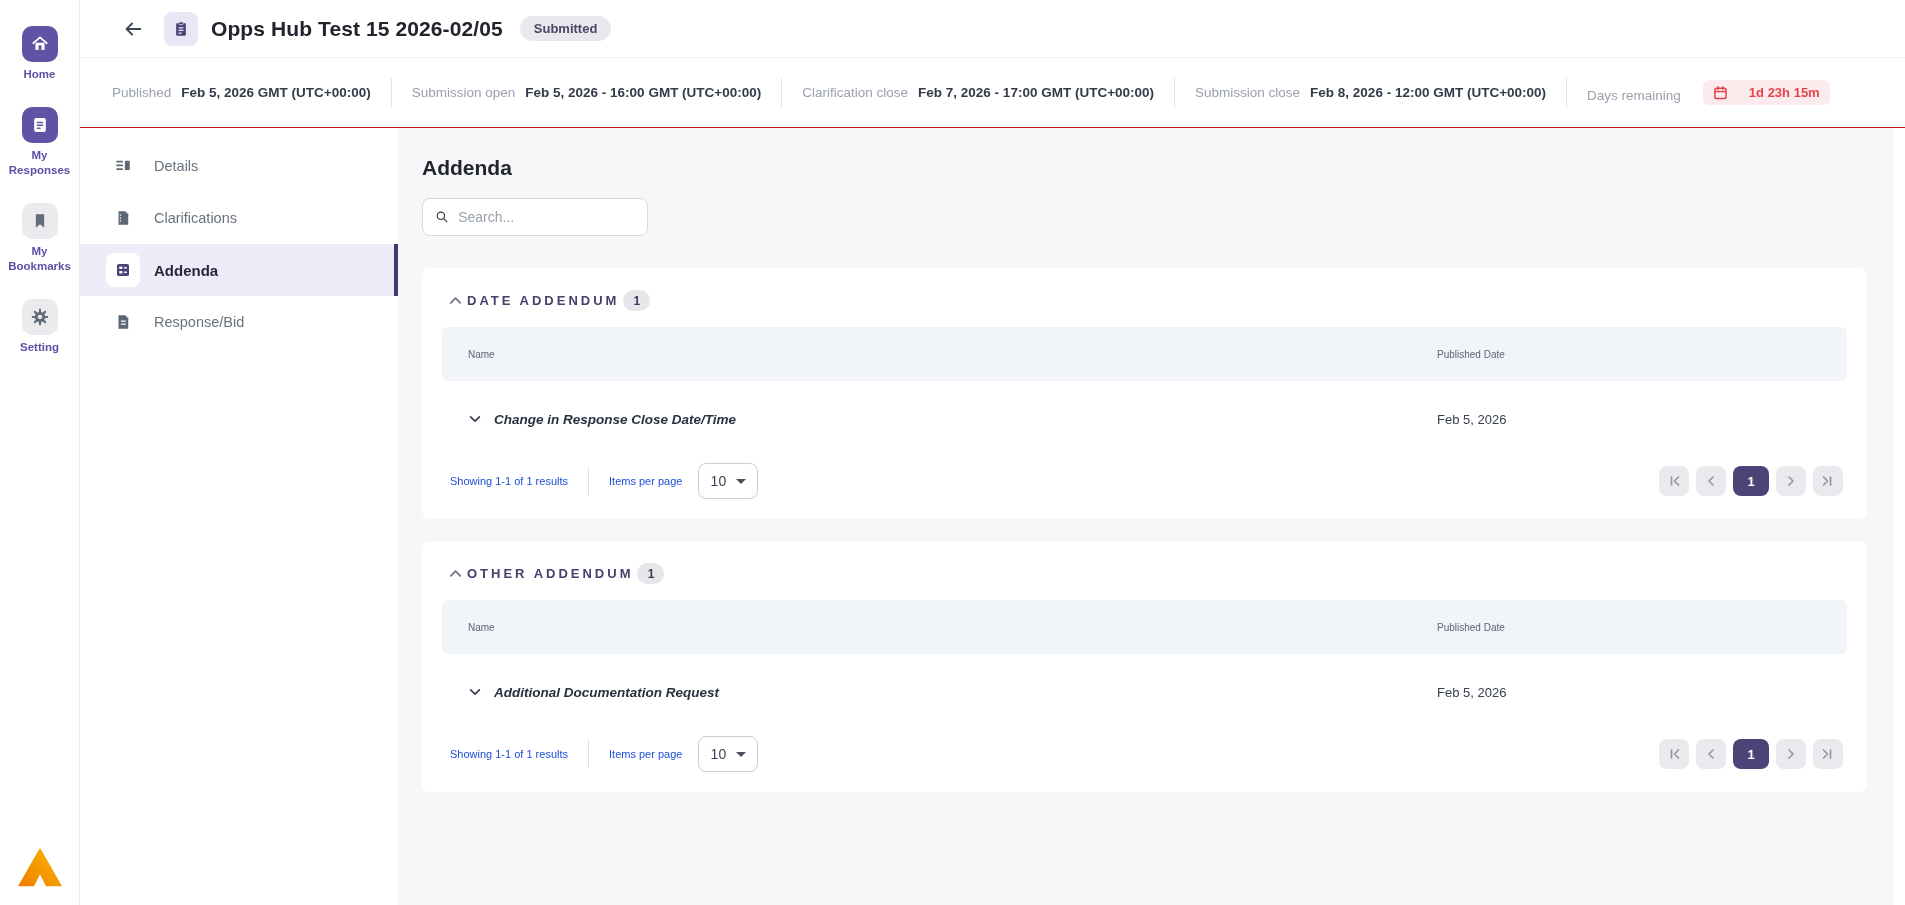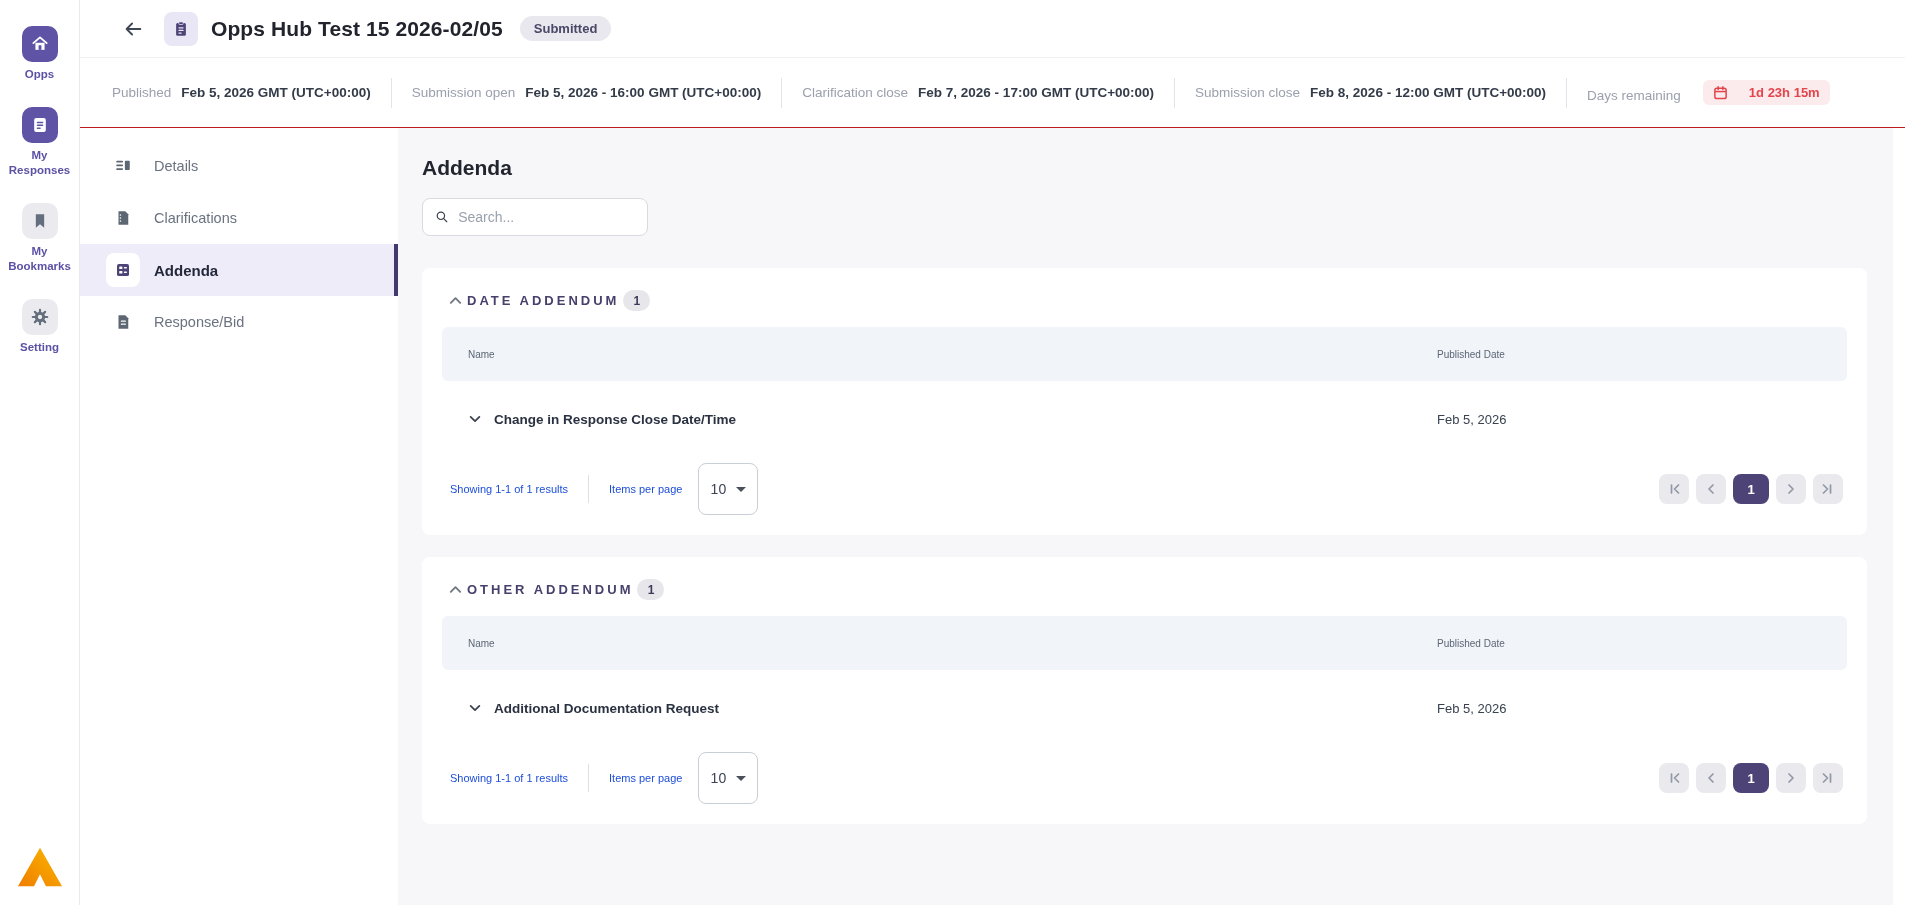--- a/index.html
+++ b/index.html
@@ -59,29 +59,29 @@
 
   .card { background:#fff; border-radius:8px; padding:14px 20px 16px; margin-bottom:22px; }
   .sec-head { display:flex; align-items:center; gap:4px; padding:8px 6px 16px; }
   .sec-chevron { color:#707783; cursor:pointer; display:flex; background:none; border:none; padding:0; }
   .sec-title { font-size:13px; font-weight:800; letter-spacing:3px; color:#46406c; }
   .sec-badge { background:#e6e6eb; color:#3f3a5c; border-radius:12px; min-width:27px; height:21px; display:inline-flex; align-items:center; justify-content:center; font-size:12px; font-weight:700; padding:0 9px; }
 
   .thead { display:grid; grid-template-columns:1fr 410px; background:#f1f4f9; border-radius:6px; height:54px; align-items:center; padding-left:26px; }
   .th { font-size:10px; font-weight:400; color:#5c6675; }
   .trow { display:grid; grid-template-columns:1fr 410px; height:76px; align-items:center; padding-left:26px; cursor:pointer; }
-  .row-name { display:flex; gap:12px; }
+  .row-name { display:flex; gap:12px;font-style:italic; }
   .row-chevron { color:#3c4350; display:flex; }
   .row-title { font-size:13.5px; font-weight:700; color:#2a3140; }
   .row-date { font-size:13px; color:#39424f; }
 
   .pgn { display:flex; align-items:center; padding:6px 4px 4px 8px; }
   .pgn-text { font-size:11px; color:#1d4ed8; white-space:nowrap; }
   .pgn-vdiv { width:1px; height:28px; background:#dcdfe4; margin:0 20px; }
-  .pgn-select { margin-left:16px; width:60px; height:52px; border:1px solid #caced6; border-radius:8px; background:#fff; display:flex; align-items:center; justify-content:center; gap:10px; cursor:pointer; }
+  .pgn-select { margin-left:16px; width:60px; height:36px; border:1px solid #caced6; border-radius:8px; background:#fff; display:flex; align-items:center; justify-content:center; gap:10px; cursor:pointer; }
   .pgn-select .val { font-size:14px; color:#3c4356; }
   .caret-down { width:0; height:0; border-left:5px solid transparent; border-right:5px solid transparent; border-top:5px solid #4a4f5c; }
   .pages { margin-left:auto; display:flex; gap:7px; align-items:center; }
   .pbtn { width:30px; height:30px; border-radius:8px; background:#e9e9ee; color:#9298a4; display:flex; align-items:center; justify-content:center; border:none; cursor:pointer; }
   .pbtn.active { width:36px; background:#4e4377; color:#fff; font-size:13px; font-weight:600; }
 
   .scroll-gutter { width:12px; flex:0 0 12px; background:#fff; }
 </style>
 </head>
 <body>
@@ -93,21 +93,21 @@
 
     <aside class="rail">
       <div class="rail-item">
         <div class="rail-iconbox purple">
           <svg width="20" height="20" viewBox="0 0 24 24">
               <path d="M4 11 12 4l8 7" stroke="#fff" stroke-width="2.2" fill="none" stroke-linecap="round" stroke-linejoin="round"></path>
               <path d="M6.5 10.5V19h11v-8.5" fill="#fff"></path>
               <rect x="10.3" y="13.5" width="3.4" height="5.5" fill="#5e53a4"></rect>
             </svg>
         </div>
-        <div class="rail-label">Opps</div>
+        <div class="rail-label">Home</div>
       </div>
       <div class="rail-item">
         <div class="rail-iconbox purple">
           <svg width="20" height="20" viewBox="0 0 24 24">
               <rect x="5" y="3.5" width="14" height="17" rx="2.5" fill="#fff"></rect>
               <rect x="8" y="8" width="8" height="1.8" rx="0.9" fill="#5e53a4"></rect>
               <rect x="8" y="11.5" width="8" height="1.8" rx="0.9" fill="#5e53a4"></rect>
               <rect x="8" y="15" width="5" height="1.8" rx="0.9" fill="#5e53a4"></rect>
             </svg>
         </div>

